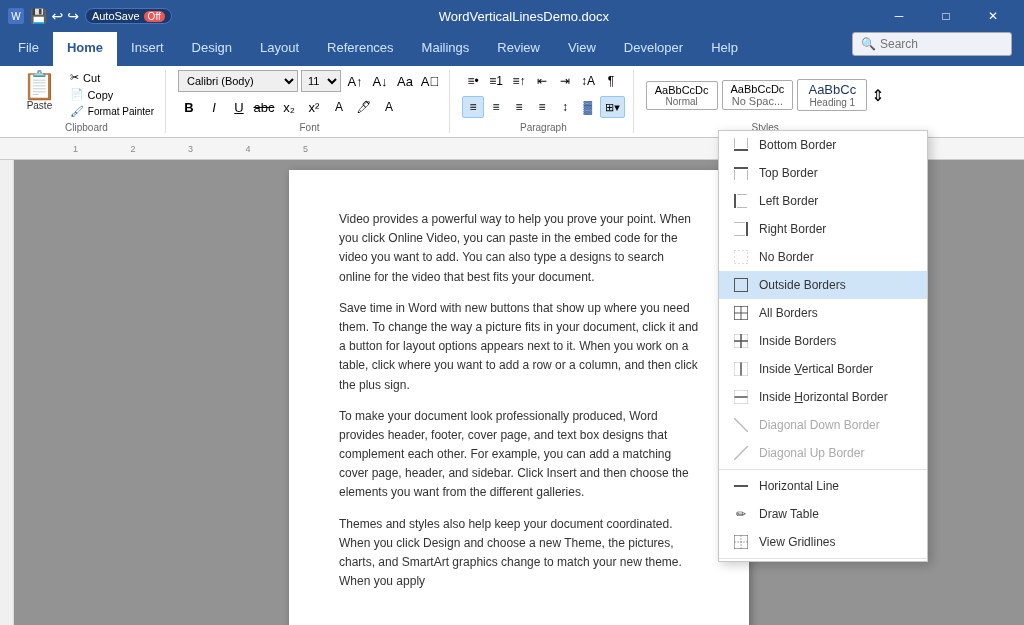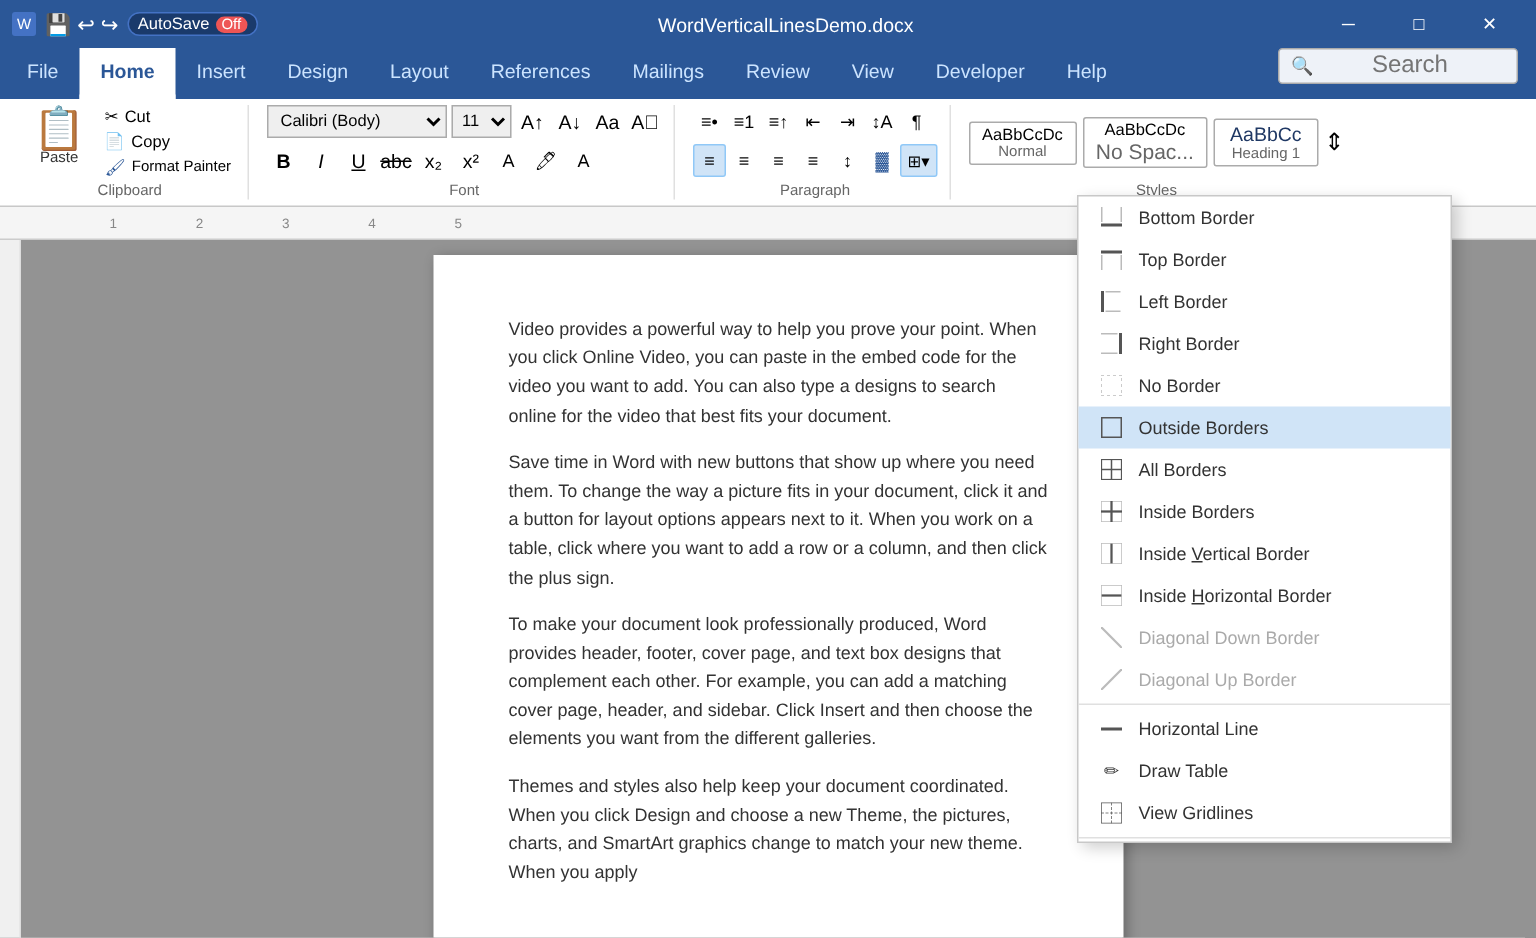--- a/index.html
+++ b/index.html
@@ -136,35 +136,35 @@
       background: #eef2f8;
       border: 1px solid #ababab;
       border-radius: 3px;
       padding: 2px 8px;
       margin-left: auto;
       margin-right: 8px;
       gap: 4px;
       height: 24px;
       min-width: 160px;
     }
-    .search-input { border: none; background: transparent; font-size: 16px; outline: none; width: 120px; text-align: center; }
+    .search-input { border: none; background: transparent; font-size: 12px; outline: none; width: 120px; }
 
     
     .main-area { display: flex; height: calc(625px - 32px - 75px - 18px - 22px); }
     .sidebar { width: 14px; background: #f0f0f0; border-right: 1px solid #ddd; }
     .doc-area { flex: 1; background: #939393; overflow: hidden; padding: 10px 20px; position: relative; }
     .doc-page { background: white; width: 460px; margin: 0 auto; padding: 40px 50px; min-height: 380px; box-shadow: 2px 2px 8px rgba(0,0,0,0.3); position: relative; }
     .doc-text { font-size: 12px; line-height: 1.6; color: #333; margin-bottom: 12px; }
 
     
     .dropdown-menu {
       position: absolute;
       top: 130px;
       left: 718px;
-      width: 250px;
+      width: 210px;
       background: white;
       border: 1px solid #c8c8c8;
       box-shadow: 3px 3px 10px rgba(0,0,0,0.2);
       z-index: 100;
     }
     .menu-item {
       display: flex;
       align-items: center;
       gap: 10px;
       padding: 6px 14px;
@@ -335,21 +335,21 @@
   </div>
 
   <div class="ribbon-group">
     <div class="ribbon-group-content">
       <div class="style-card normal">
         <div style="font-size:11px;">AaBbCcDc</div>
         <div style="font-size:10px; color:#666;">Normal</div>
       </div>
       <div class="style-card nospace">
         <div style="font-size:11px;">AaBbCcDc</div>
-        <div style="font-size:14px; color:#666;">No Spac...</div>
+        <div style="font-size:11px; color:#666;">No Spac...</div>
       </div>
       <div class="style-card heading">
         <div style="font-size:13px; font-weight:normal; color:#1f3864;text-align:center;">AaBbCc</div>
         <div style="font-size:10px; color:#666; font-weight:normal;">Heading 1</div>
       </div>
       <button style="border:none;background:transparent;cursor:pointer;font-size:16px;">⇕</button>
     </div>
     <div class="ribbon-group-label">Styles</div>
   </div>
 </div>

